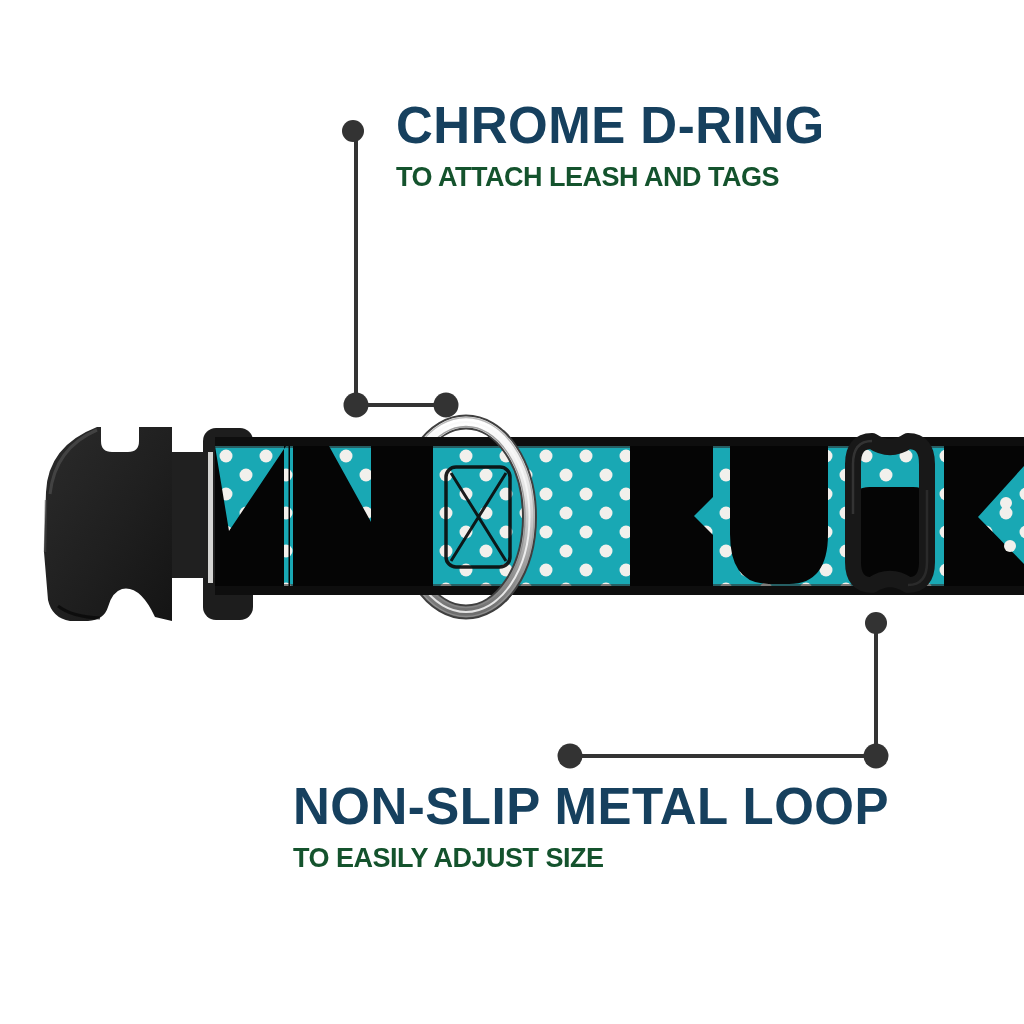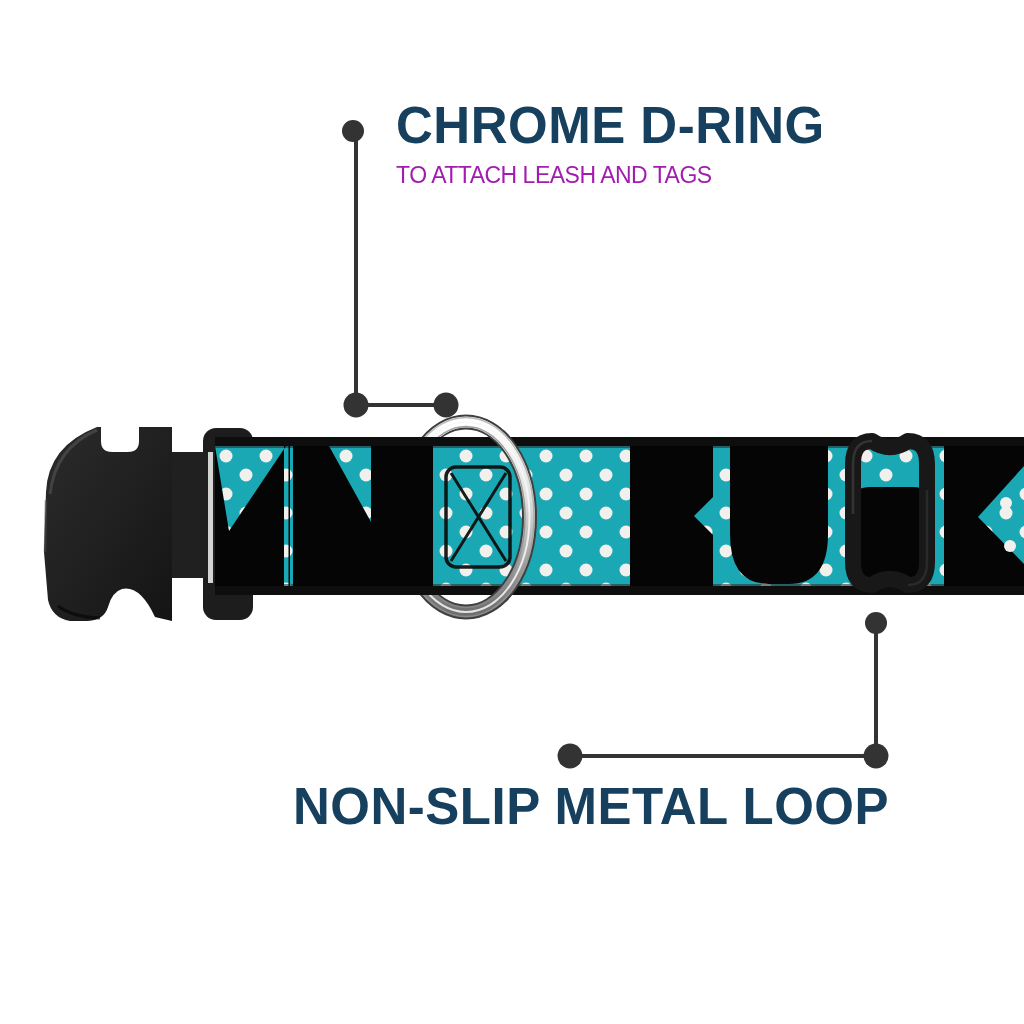--- a/index.html
+++ b/index.html
@@ -7,21 +7,21 @@
     position:relative;width:1024px;height:1024px;background:#ffffff;overflow:hidden;
     font-family:"Liberation Sans",sans-serif;
   }
   .stage svg{position:absolute;left:0;top:0;}
   .callout{position:absolute;}
   .callout-title{
     font-weight:bold;font-size:51px;line-height:1.0;color:#16405e;letter-spacing:0.5px;
     white-space:nowrap;
   }
   .callout-subtitle{
-    font-weight:normal;font-size:23px;line-height:1.0;color:#a21caf;letter-spacing:-0.5px;
+    font-weight:bold;font-size:27px;line-height:1.0;color:#14532d;letter-spacing:-0.5px;
     margin-top:13px;white-space:nowrap;
   }
   .callout-top{left:396px;top:100px;}
   .callout-bottom{left:293px;top:781px;}
 </style>
 </head>
 <body>
 
 <div class="stage">
 
@@ -122,15 +122,16 @@
     </g>
   </svg>
 
   <div class="callout callout-top">
     <div class="callout-title">CHROME D-RING</div>
     <div class="callout-subtitle">TO ATTACH LEASH AND TAGS</div>
   </div>
 
   <div class="callout callout-bottom">
     <div class="callout-title">NON-SLIP METAL LOOP</div>
+    <div class="callout-subtitle">TO EASILY ADJUST SIZE</div>
   </div>
 
 </div>
 
 </body></html>

